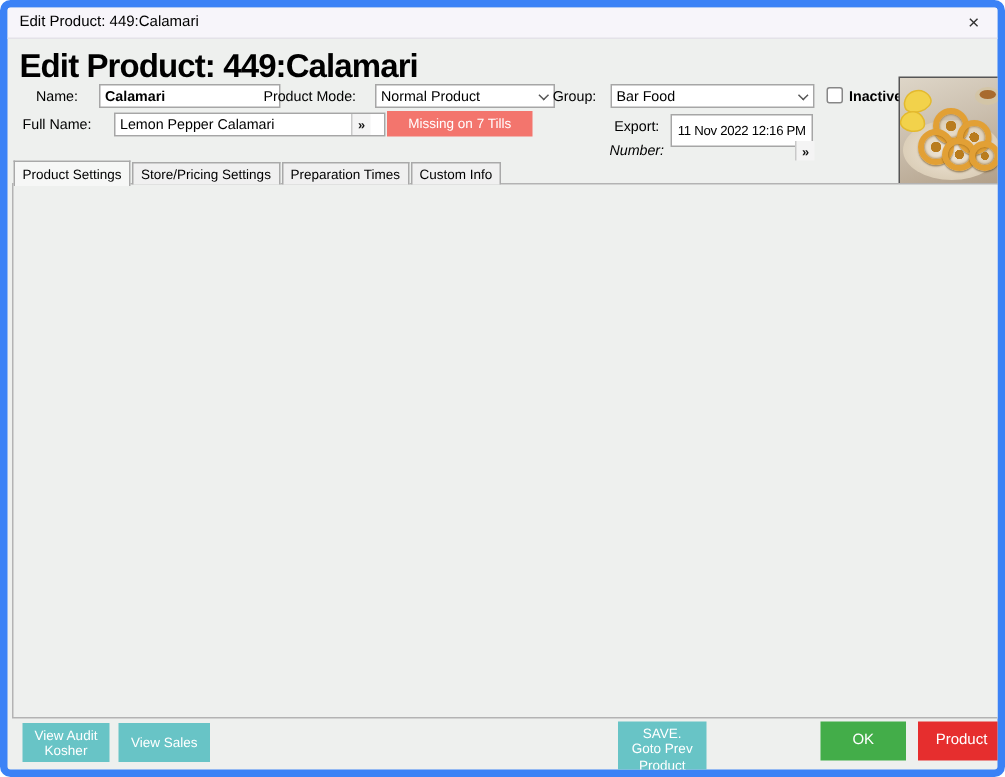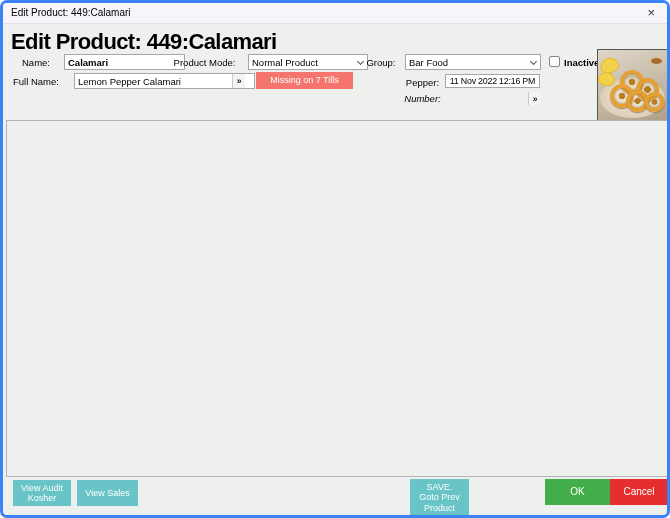--- a/index.html
+++ b/index.html
@@ -1,18 +1,18 @@
 <!DOCTYPE html>
 <html><head>
 <meta charset="utf-8">
 <style>
   html,body{margin:0;padding:0;background:#fff;}
   .window{
     position:relative;width:670px;height:518px;box-sizing:border-box;
-    background:#eef0ee;border:3px solid #3b82f6;border-radius:7px;overflow:hidden;
+    background:#eef0ee;border:5px solid #3b82f6;border-radius:7px;overflow:hidden;
     font-family:"Liberation Sans",sans-serif;font-size:9.5px;color:#000;
   }
   .abs{position:absolute;}
   .lbl{position:absolute;white-space:nowrap;}
   .r{text-align:center;}
   .b{font-weight:bold;}
   .input{position:absolute;background:#fff;border:1px solid #a6a6a6;display:flex;align-items:center;
          padding:0 3px;box-sizing:border-box;overflow:hidden;white-space:nowrap;}
   .ra{justify-content:flex-end;}
   .ce{justify-content:center;}
@@ -96,28 +96,34 @@
     <div class="ring" style="left:12px;top:34px;width:16px;height:16px;"></div>
     <div class="ring" style="left:28px;top:40px;width:15px;height:14px;"></div>
     <div class="ring" style="left:46px;top:42px;width:13px;height:12px;"></div>
   </div>
 
   
   <div class="lbl r" style="left:8px;top:73px;width:50px;">Full Name:</div>
   <div class="input" style="left:71px;top:70px;width:181px;height:16px;padding-right:15px;">Lemon Pepper Calamari</div>
   <div class="exp" style="left:229px;top:71px;height:14px;right:auto;">»</div>
   <div class="btn salmon fs9" style="left:253px;top:69px;width:97px;height:17px;">Missing on 7 Tills</div>
-  <div class="lbl r" style="left:400px;top:74px;width:39px;">Pepper:</div>
-  <div class="input ce fs88" style="left:442px;top:71px;width:95px;height:14px;">11 Nov 2022 12:16 PM</div>
+  <div class="lbl r" style="left:400px;top:74px;width:39px;">Export:</div>
+  <div class="input ce fs88" style="left:442px;top:71px;width:95px;height:22px;">11 Nov 2022 12:16 PM</div>
 
   
   <div class="lbl r" style="left:400px;top:90px;width:39px;font-style:italic;">Number:</div>
   <div class="exp" style="left:525px;top:89px;height:13px;right:auto;">»</div>
 
   
+  <div class="tabs">
+    <div class="tab active">Product Settings</div>
+    <div class="tab">Store/Pricing Settings</div>
+    <div class="tab">Preparation Times</div>
+    <div class="tab">Custom Info</div>
+  </div>
 
   
   <div class="panel"></div>
 
   
   <div class="lbl" style="left:11px;top:124px;">Base Size:</div>
   <div class="input ra" style="left:55px;top:121px;width:46px;height:15px;">1</div>
   <div class="input dd" style="left:103px;top:121px;width:45px;height:15px;">Items</div>
   <div class="lbl" style="left:163px;top:124px;">Cost Tax:</div>
   <div class="input dd" style="left:198px;top:121px;width:92px;height:15px;">GST</div>
@@ -309,16 +315,16 @@
           <span class="chk"></span>
           <span>Kosher</span>
         </div>
     </div>
   </div>
 
   
   <div class="btn teal fs9" style="left:10px;top:477px;width:58px;height:26px;padding:0 4px;">View Audit Kosher</div>
   <div class="btn teal fs9" style="left:74px;top:477px;width:61px;height:26px;">View Sales</div>
   <div class="btn teal fs9" style="left:407px;top:476px;width:59px;height:37px;padding:0 6px;">SAVE. Goto Prev Product</div>
-  <div class="btn okgreen" style="left:542px;top:476px;width:65px;height:26px;font-size:10px;">OK</div>
-  <div class="btn cancelred" style="left:607px;top:476px;width:58px;height:26px;font-size:10px;">Cancel</div>
+  <div class="btn okgreen" style="left:542px;top:476px;width:57px;height:26px;font-size:10px;">OK</div>
+  <div class="btn cancelred" style="left:607px;top:476px;width:58px;height:26px;font-size:10px;">Product</div>
 
 </div>
 
 </body></html>

